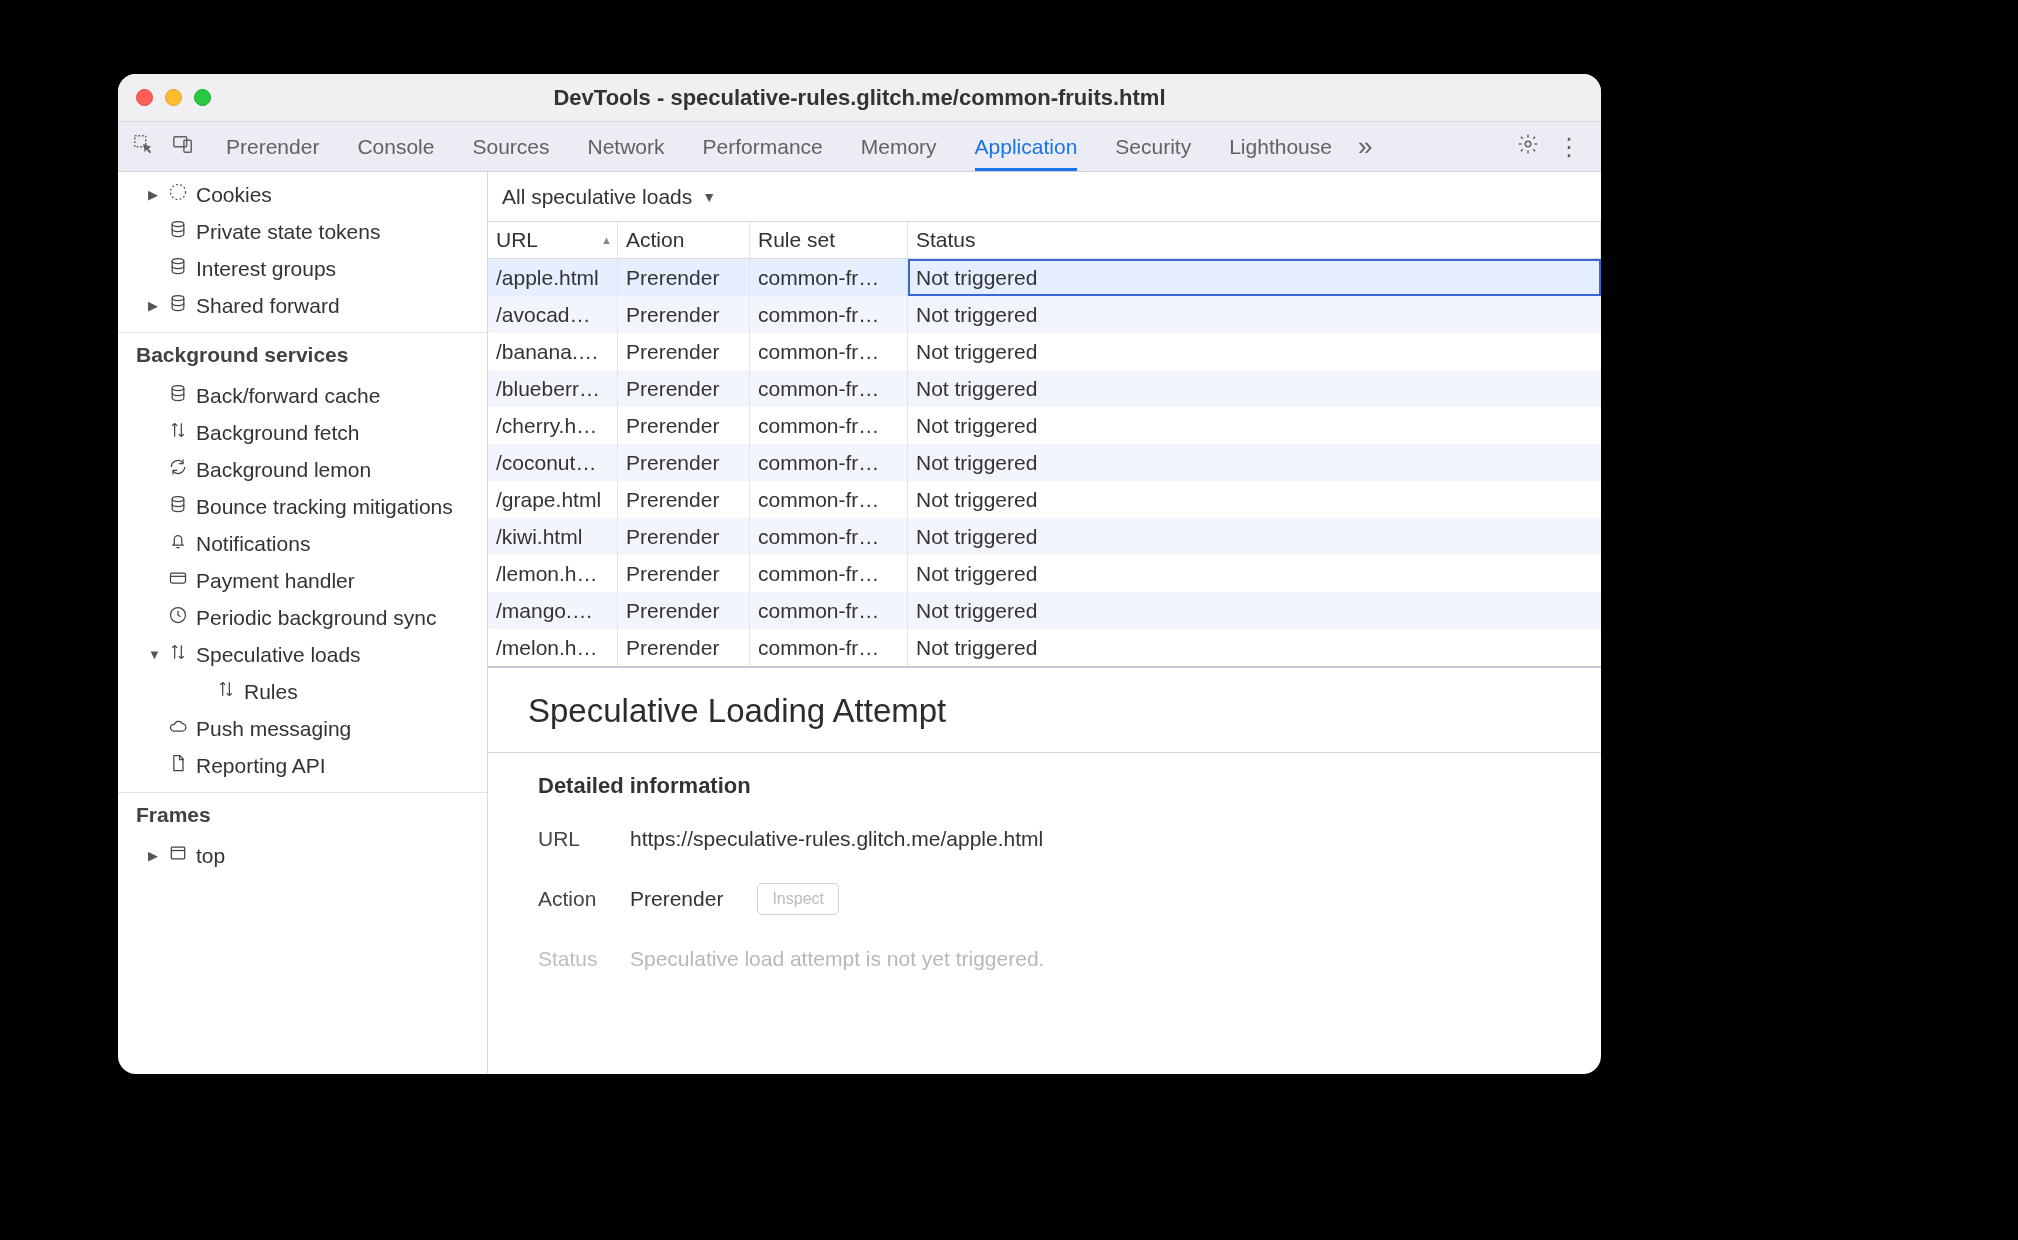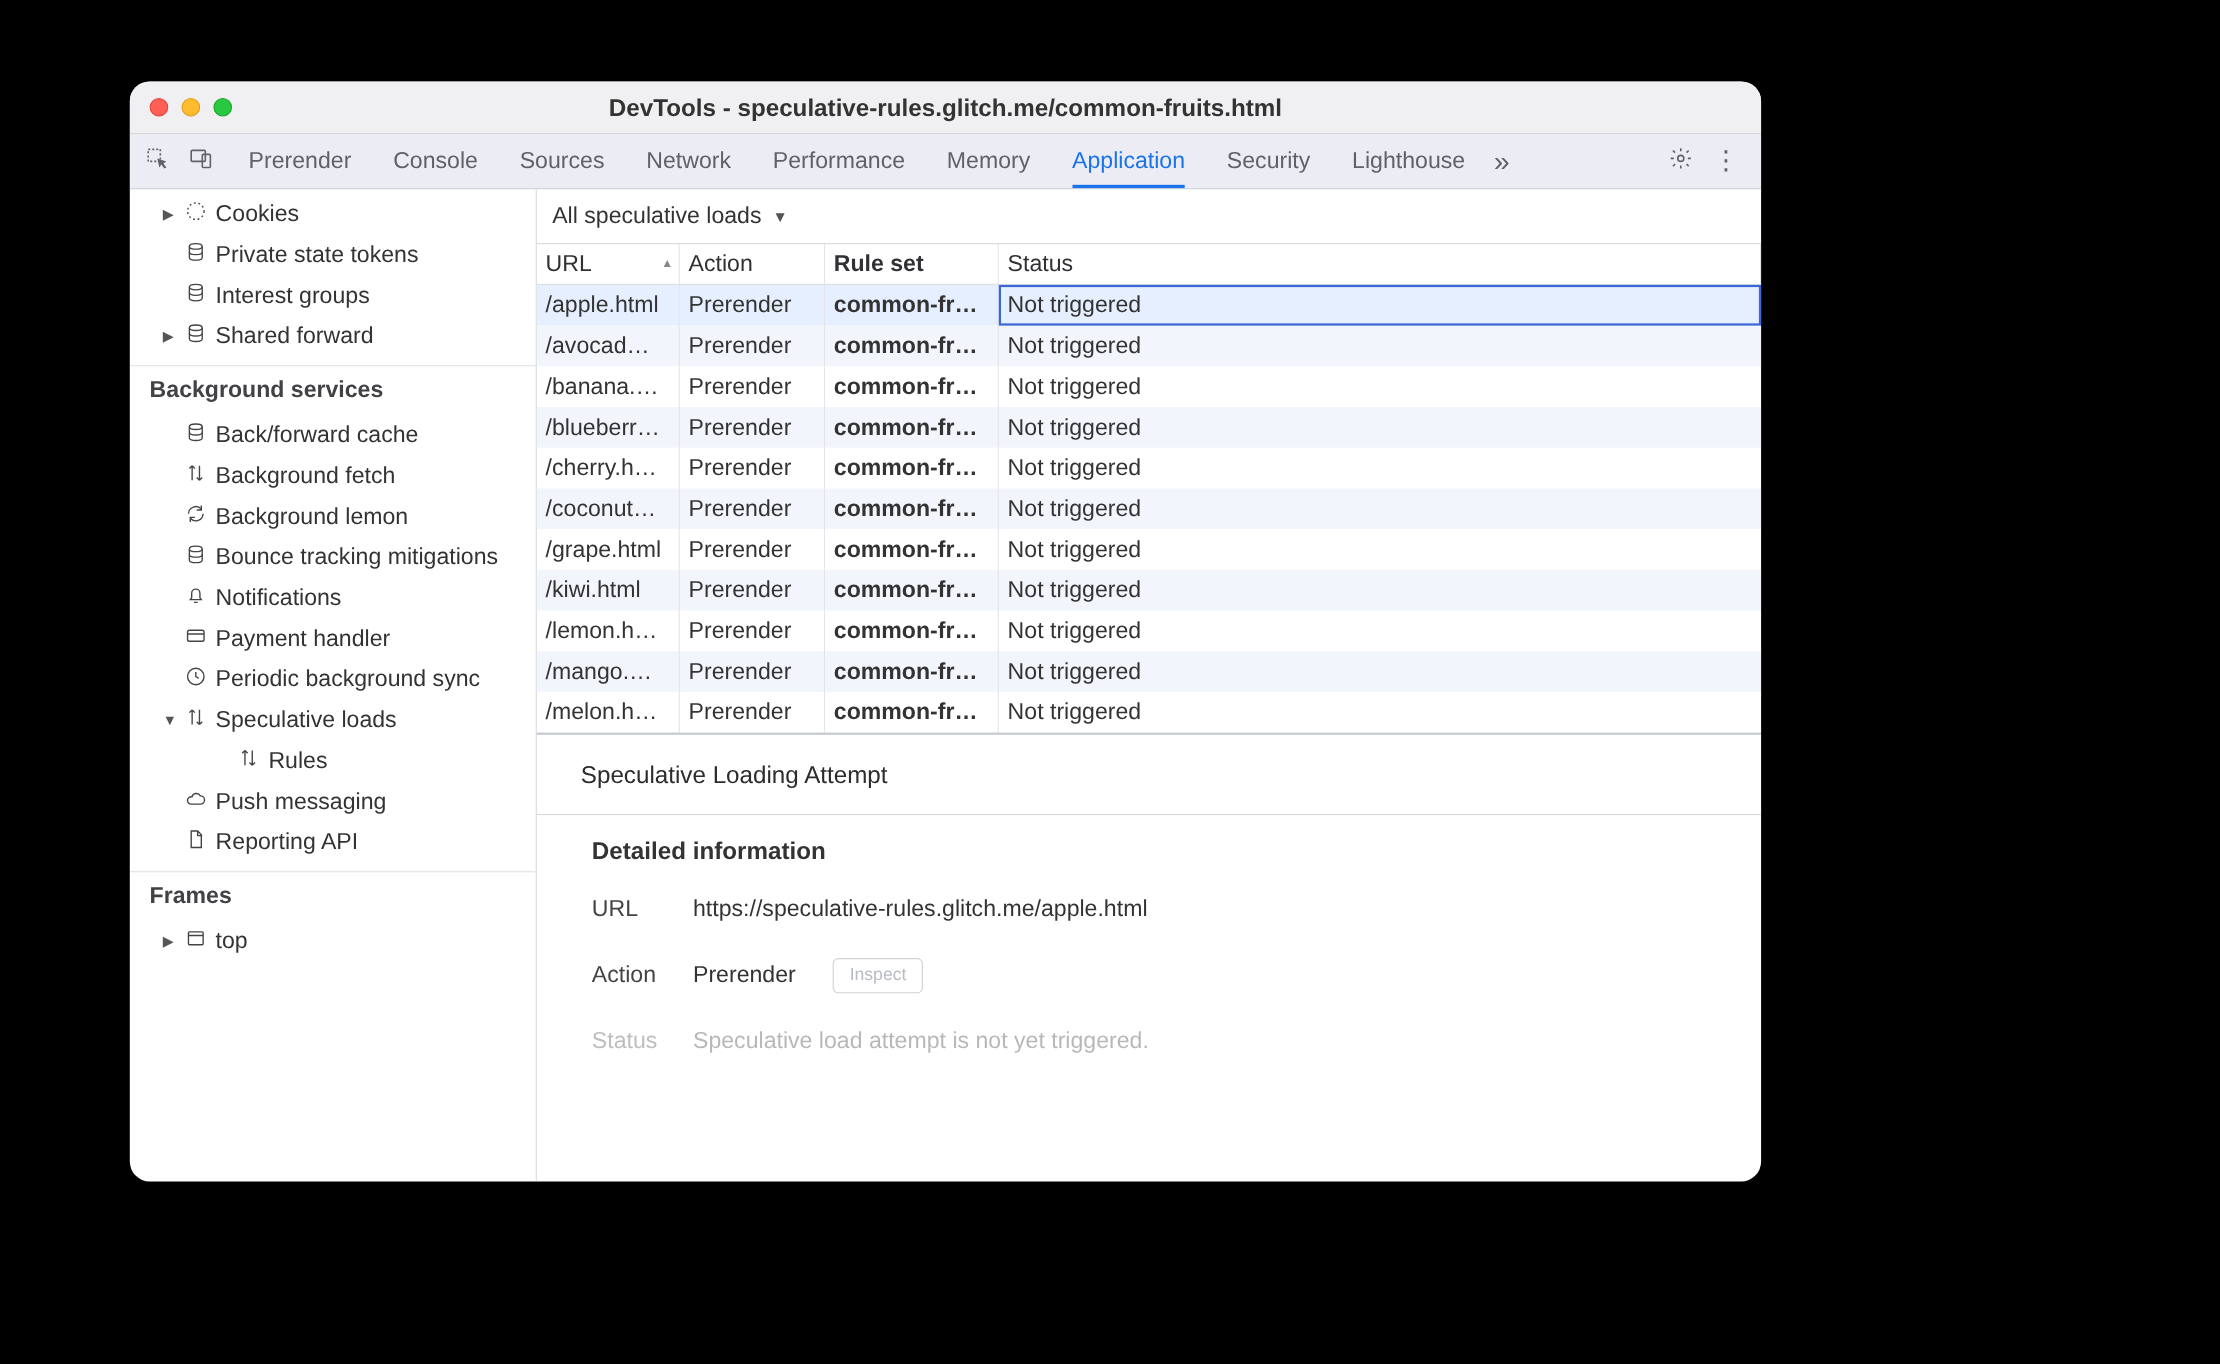--- a/index.html
+++ b/index.html
@@ -63,32 +63,32 @@
     height: 50px; border-bottom: 1px solid #d8d9dd; display: flex; align-items: center;
     padding-left: 14px; font-size: 21px; color: #333;
   }
   .filterbar .drop { margin-left: 10px; font-size: 14px; color: #555; }
   .table { flex: 0 0 auto; display: flex; flex-direction: column; font-size: 21px; color: #333; }
   .thead, .trow { display: flex; height: 37px; align-items: center; }
   .thead { border-bottom: 1px solid #d8d9dd; color: #303134; }
   .cell { padding-left: 8px; overflow: hidden; text-overflow: ellipsis; white-space: nowrap; border-right: 1px solid #e3e4e8; height: 100%; display: flex; align-items: center; }
   .c-url { width: 130px; }
   .c-action { width: 132px; }
-  .c-rule { width: 158px; font-weight: bold; }
+  .c-rule { width: 158px; }
   .c-status { flex: 1; }
   .thead .cell { position: relative; }
   .sort-ind { position: absolute; right: 5px; font-size: 11px; color: #888; }
   .trow:nth-child(even) { background: #f2f5fb; }
   .trow.selected { background: #e6efff; }
   .trow.selected .c-status { outline: 2px solid #3a66d6; outline-offset: -2px; }
   .trow .cell { border-right: 1px solid #e3e4e8; }
   .trow .c-status { border-right: none; }
   .detail-header {
     border-top: 2px solid #c5c9d3; border-bottom: 1px solid #d8d9dd;
-    padding: 24px 40px 22px; font-size: 22px; color: #2b2c2e;
+    padding: 24px 40px 22px; font-size: 33px; color: #2b2c2e;
   }
   .detail-body { padding: 20px 50px 0; font-size: 21px; color: #333; }
   .detail-sub { font-weight: 700; font-size: 22px; margin-bottom: 28px; }
   .kv { display: flex; gap: 22px; margin-bottom: 32px; align-items: center; }
   .kv .k { width: 70px; color: #444; text-align: left; }
   .inspect-btn {
     border: 1px solid #d0d2d8; background: #fff; color: #b8bbc1; font-size: 16px;
     padding: 6px 14px; border-radius: 5px; margin-left: 12px;
   }
 </style>

